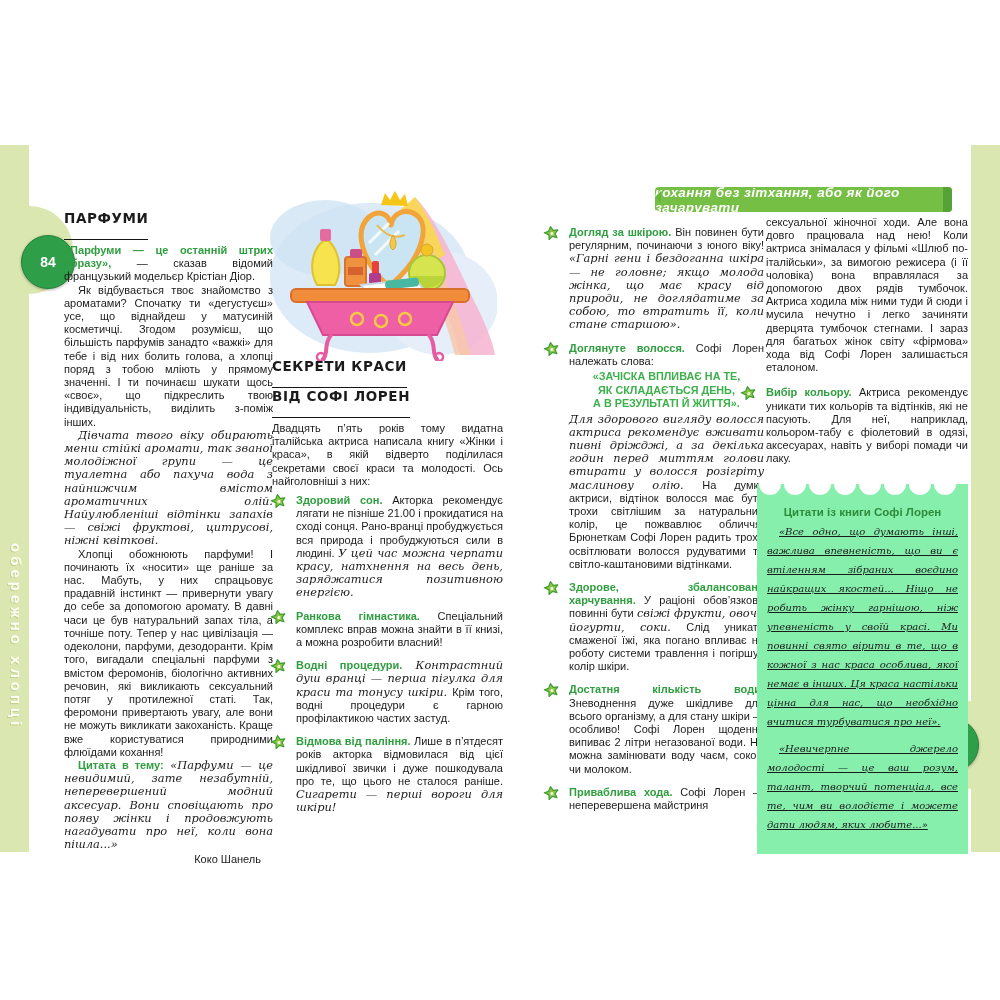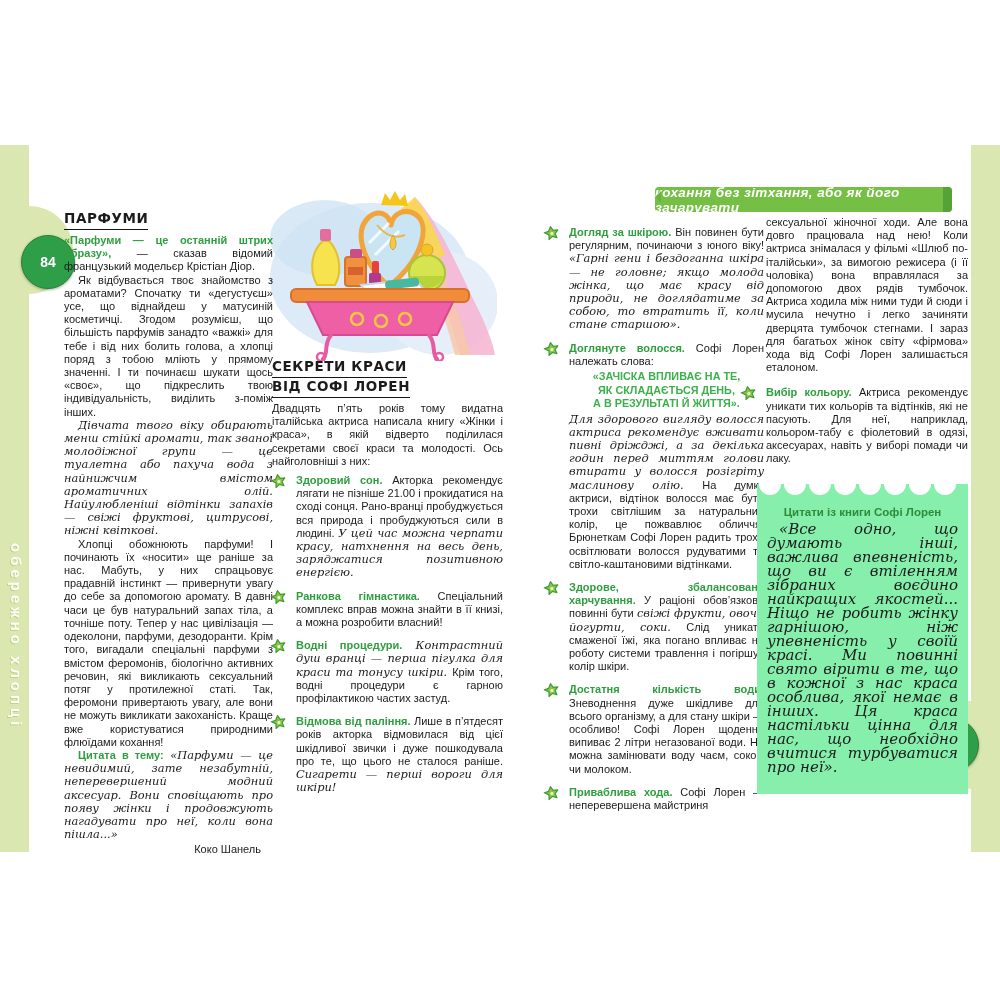--- a/index.html
+++ b/index.html
@@ -21,21 +21,21 @@
       white-space:nowrap;font-weight:bold;font-size:15px;letter-spacing:4px;color:#fdfef7;
       text-shadow:1px 1px 0 #c0d289;}
   
   .col{position:absolute;text-align:justify;font-size:11px;line-height:13.2px;}
   .col1{left:64px;top:210px;width:209px;}
   .col2{left:272px;top:358px;width:231px;}
   .col3{left:545px;top:226px;width:219px;}
   .col4{left:742px;top:216px;width:226px;}
   .h1,.h2{font-family:"DejaVu Sans",sans-serif;font-weight:bold;font-size:13.5px;
           letter-spacing:.6px;line-height:17px;text-align:left;margin-bottom:4px;}
-  .ul{border-bottom:1.6px solid #151515;padding-bottom:2px;display:inline-block;}
+  .ul{border-bottom:1.6px solid #151515;padding-bottom:12px;display:inline-block;}
   p{margin:0;}
   .ind{text-indent:14px;}
   .grn{color:#2f9e3f;font-weight:bold;}
   .hand{font-family:"DejaVu Serif",serif;font-style:italic;font-size:11.4px;}
   .author{text-align:right;padding-right:12px;margin-top:2px;}
   .item{position:relative;padding-left:24px;margin-bottom:10px;}
   .star{position:absolute;left:-2px;top:-1px;width:18px;height:18px;transform:rotate(-12deg);}
   .star svg{width:18px;height:18px;display:block;}
   .gq{display:block;text-align:center;color:#3cb04a;font-weight:bold;font-size:10.8px;
       line-height:13.5px;margin:2px 0;}
@@ -47,22 +47,22 @@
   .headerbar::after{content:"";position:absolute;right:0;top:0;width:9px;height:100%;
       background:#55a337;border-radius:0 4px 4px 0;}
   .headerbar::before{content:"";position:absolute;left:-6px;top:4px;border:6px solid transparent;
       border-right-color:#68b53e;}
   
   .quotebox{position:absolute;left:757px;top:484px;width:211px;background:#86efac;
       padding:22px 10px 12px 10px;box-sizing:border-box;text-align:justify;}
   .scallops{position:absolute;top:-11px;left:2px;display:flex;gap:3px;}
   .scallops i{width:22px;height:22px;border-radius:50%;background:#fff;display:block;}
   .qb-title{color:#2e8b3a;font-weight:bold;font-size:11.5px;text-align:center;margin-bottom:4px;}
-  .qb-q{font-family:"DejaVu Serif",serif;font-style:italic;font-size:15px;line-height:14px;
-      text-indent:12px;margin-bottom:8px;}
+  .qb-q{font-family:"DejaVu Serif",serif;font-style:italic;font-size:10px;line-height:19px;
+      text-indent:12px;margin-bottom:8px;text-decoration:underline;}
   .illu{position:absolute;left:265px;top:183px;width:232px;height:178px;}
 </style>
 </head>
 <body>
 
 <div class="strip strip-left"></div>
 <div class="bump bump-left"></div>
 <div class="side-label">обережно хлопці</div>
 <div class="badge badge-left">84</div>
 
@@ -241,13 +241,14 @@
       <i></i>
       <i></i>
       <i></i>
       <i></i>
       <i></i>
       <i></i>
       <i></i>
     </div>
   <div class="qb-title">Цитати із книги Софі Лорен</div>
   <p class="qb-q">«Все одно, що думають інші, важлива впевненість, що ви є втіленням зібраних воєдино найкращих якостей... Ніщо не робить жінку гарнішою, ніж упевненість у своїй красі. Ми повинні свято вірити в те, що в кожної з нас краса особлива, якої немає в інших. Ця краса настільки цінна для нас, що необхідно вчитися турбуватися про неї».</p>
+  <p class="qb-q">«Невичерпне джерело молодості — це ваш розум, талант, творчий потенціал, все те, чим ви володієте і можете дати людям, яких любите...»</p>
 </div>
 
 </body></html>

